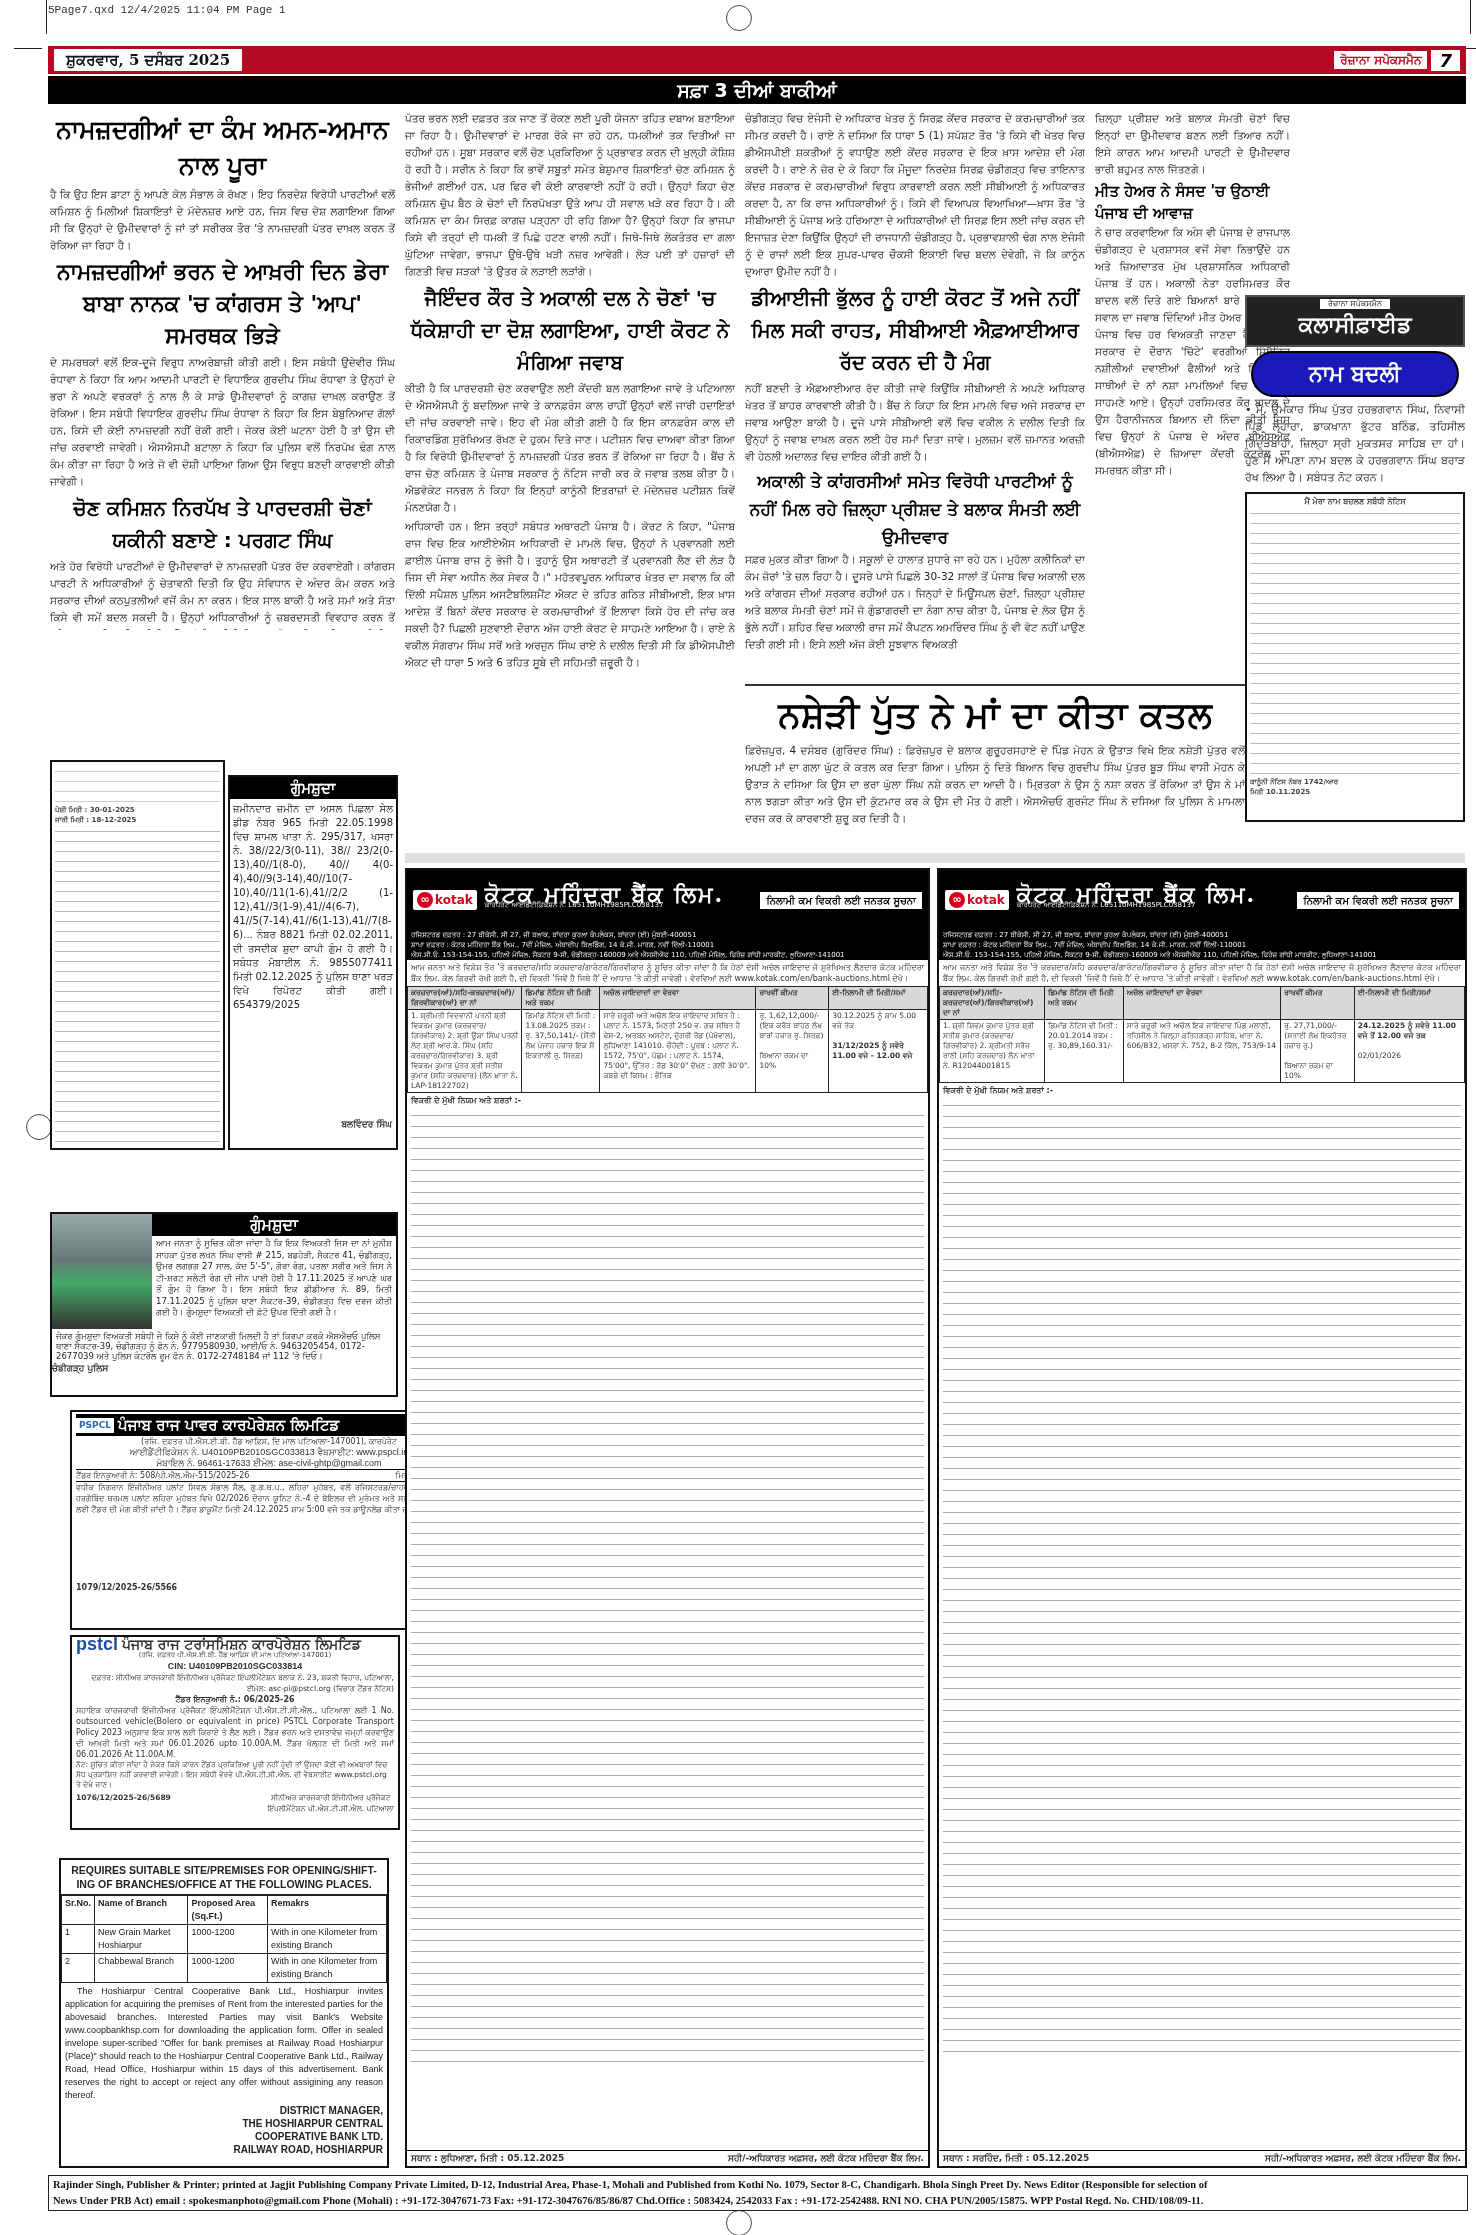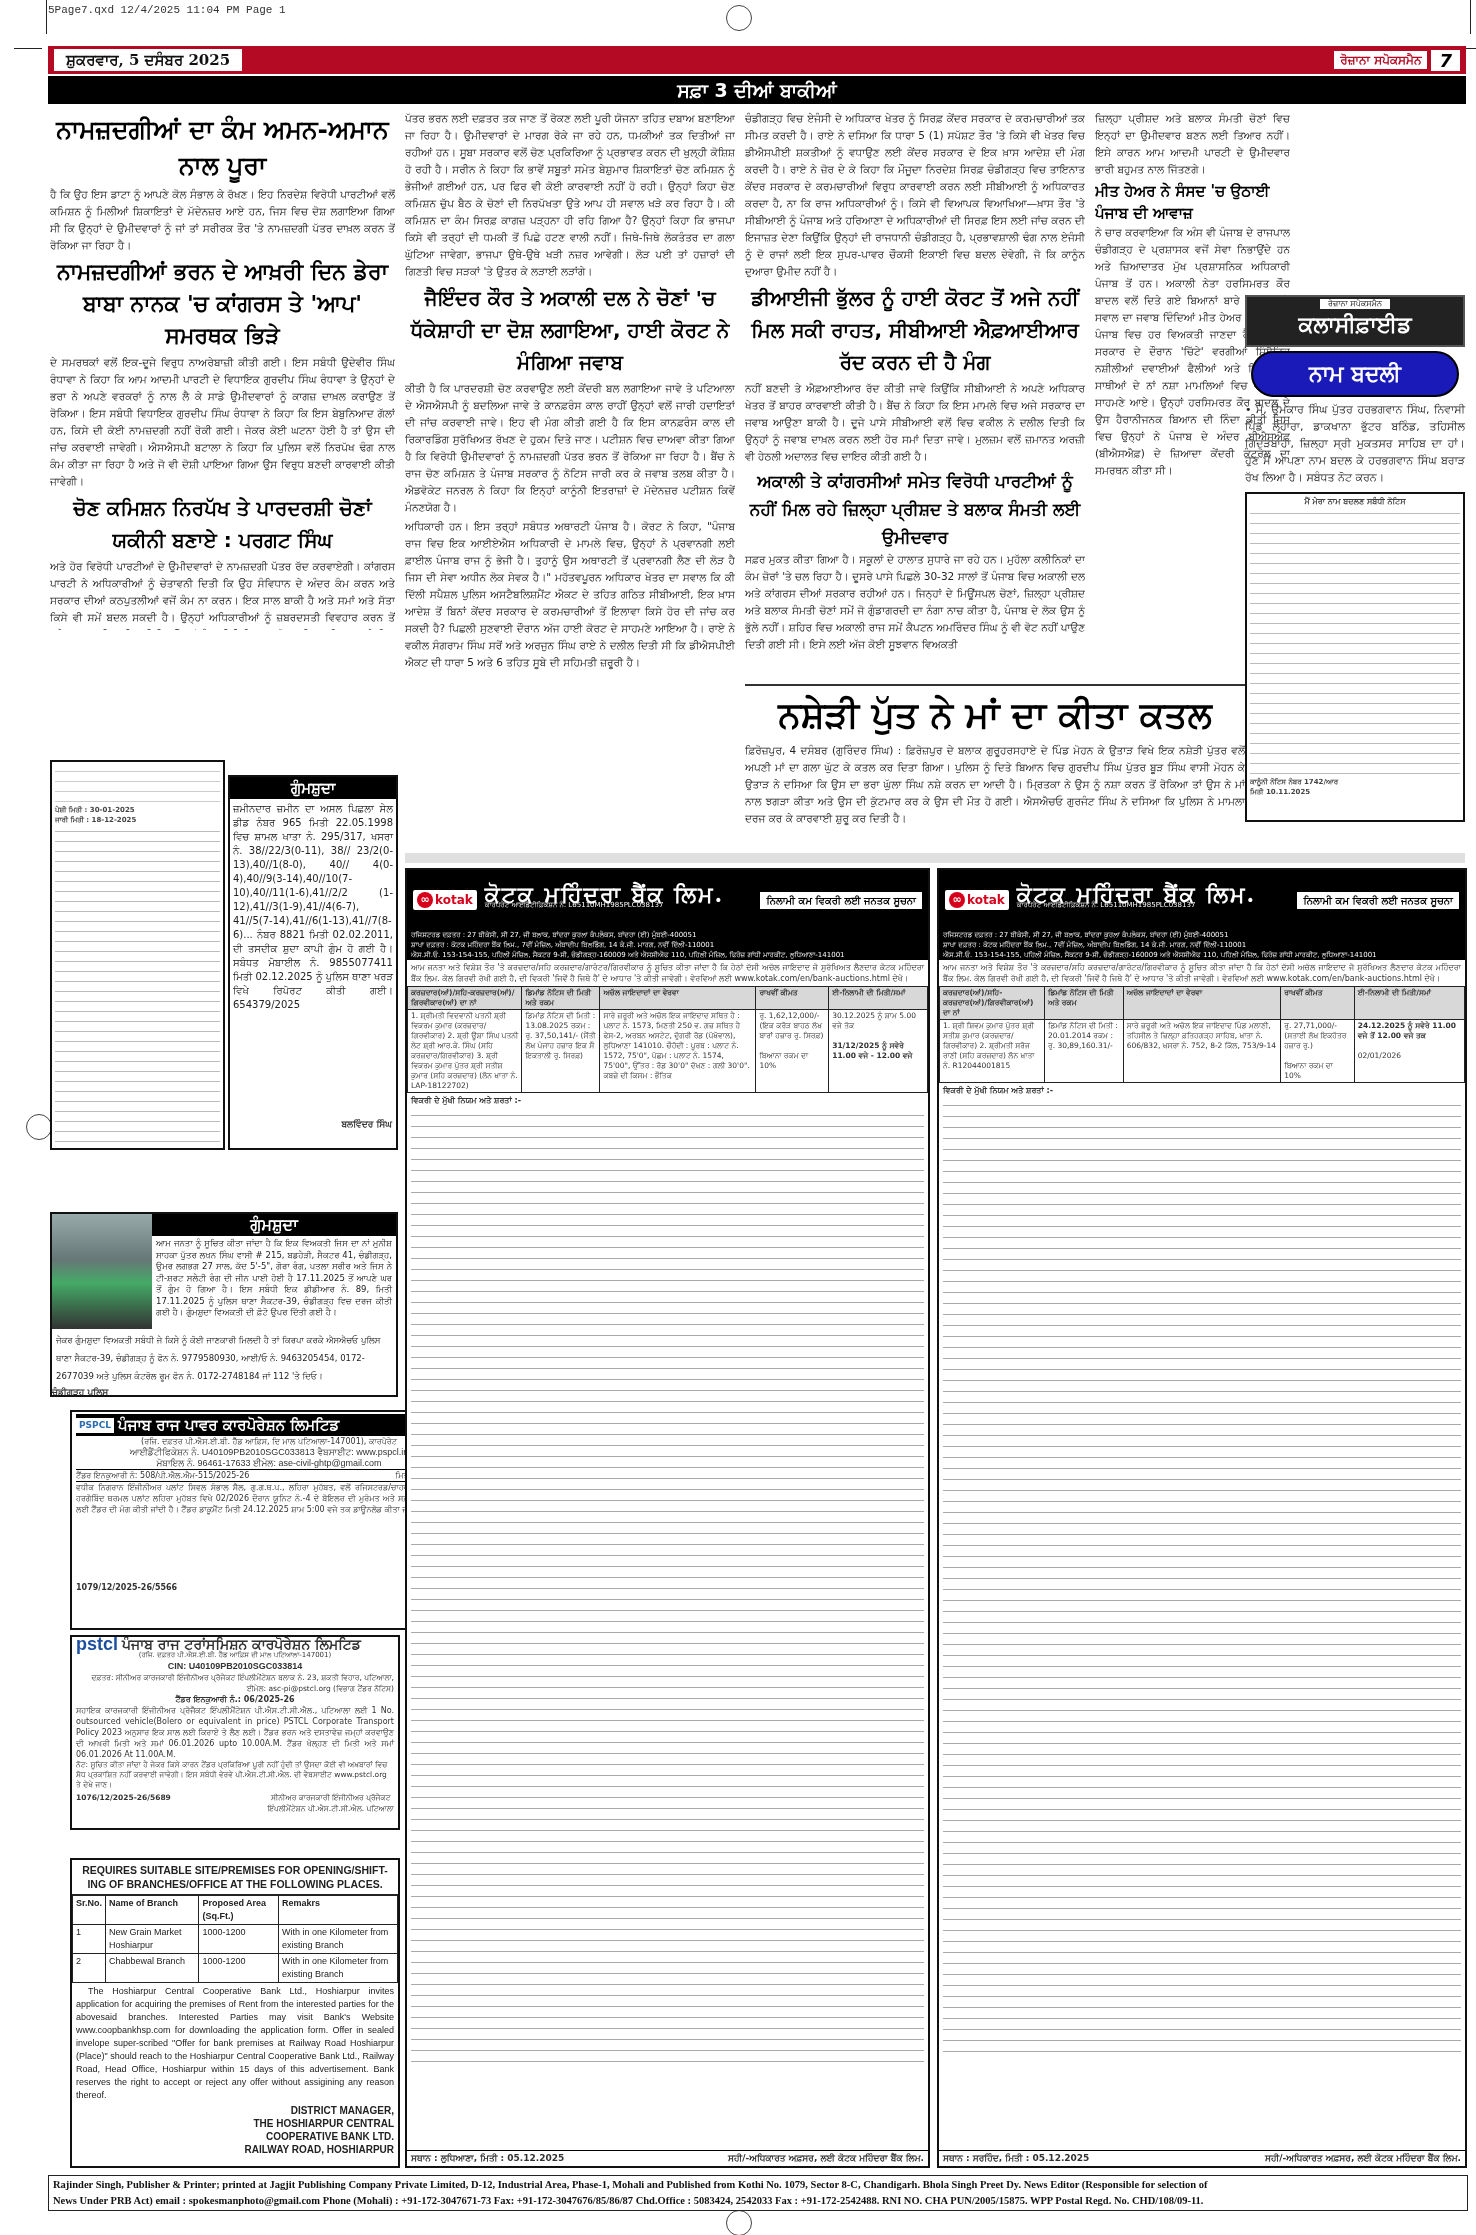--- a/index.html
+++ b/index.html
@@ -130,21 +130,21 @@
 </div>
 
 <div class="box" style="left:50px;top:1212px;width:348px;height:185px">
   <div style="display:flex">
     <div class="photo" style="width:100px;height:115px"></div>
     <div style="flex:1">
       <div class="ad-title" style="font-size:16px;line-height:22px">ਗੁੰਮਸ਼ੁਦਾ</div>
       <div style="padding:2px 4px;font-size:8.5px;line-height:11.5px;color:#222;text-align:justify;height:92px;overflow:hidden">ਆਮ ਜਨਤਾ ਨੂੰ ਸੂਚਿਤ ਕੀਤਾ ਜਾਂਦਾ ਹੈ ਕਿ ਇਕ ਵਿਅਕਤੀ ਜਿਸ ਦਾ ਨਾਂ ਮੁਨੀਸ਼ ਸਾਹਕਾ ਪੁੱਤਰ ਲਖਨ ਸਿੰਘ ਵਾਸੀ # 215, ਬਡਹੇੜੀ, ਸੈਕਟਰ 41, ਚੰਡੀਗੜ੍ਹ, ਉਮਰ ਲਗਭਗ 27 ਸਾਲ, ਕੱਦ 5'-5", ਗੋਰਾ ਰੰਗ, ਪਤਲਾ ਸਰੀਰ ਅਤੇ ਜਿਸ ਨੇ ਟੀ-ਸ਼ਰਟ ਸਲੇਟੀ ਰੰਗ ਦੀ ਜੀਨ ਪਾਈ ਹੋਈ ਹੈ 17.11.2025 ਤੋਂ ਆਪਣੇ ਘਰ ਤੋਂ ਗੁੰਮ ਹੋ ਗਿਆ ਹੈ। ਇਸ ਸਬੰਧੀ ਇਕ ਡੀਡੀਆਰ ਨੰ. 89, ਮਿਤੀ 17.11.2025 ਨੂੰ ਪੁਲਿਸ ਥਾਣਾ ਸੈਕਟਰ-39, ਚੰਡੀਗੜ੍ਹ ਵਿਚ ਦਰਜ ਕੀਤੀ ਗਈ ਹੈ। ਗੁੰਮਸ਼ੁਦਾ ਵਿਅਕਤੀ ਦੀ ਫ਼ੋਟੋ ਉਪਰ ਦਿੱਤੀ ਗਈ ਹੈ।</div>
     </div>
   </div>
-  <div style="padding:2px 4px;font-size:8.5px;line-height:18px;color:#222">ਜੇਕਰ ਗੁੰਮਸ਼ੁਦਾ ਵਿਅਕਤੀ ਸਬੰਧੀ ਜੇ ਕਿਸੇ ਨੂੰ ਕੋਈ ਜਾਣਕਾਰੀ ਮਿਲਦੀ ਹੈ ਤਾਂ ਕਿਰਪਾ ਕਰਕੇ ਐਸਐਚਓ ਪੁਲਿਸ ਥਾਣਾ ਸੈਕਟਰ-39, ਚੰਡੀਗੜ੍ਹ ਨੂੰ ਫੋਨ ਨੰ. 9779580930, ਆਈ/ਓ ਨੰ. 9463205454, 0172-2677039 ਅਤੇ ਪੁਲਿਸ ਕੰਟਰੋਲ ਰੂਮ ਫੋਨ ਨੰ. 0172-2748184 ਜਾਂ 112 'ਤੇ ਦਿਓ।</div>
+  <div style="padding:2px 4px;font-size:8.5px;line-height:10px;color:#222">ਜੇਕਰ ਗੁੰਮਸ਼ੁਦਾ ਵਿਅਕਤੀ ਸਬੰਧੀ ਜੇ ਕਿਸੇ ਨੂੰ ਕੋਈ ਜਾਣਕਾਰੀ ਮਿਲਦੀ ਹੈ ਤਾਂ ਕਿਰਪਾ ਕਰਕੇ ਐਸਐਚਓ ਪੁਲਿਸ ਥਾਣਾ ਸੈਕਟਰ-39, ਚੰਡੀਗੜ੍ਹ ਨੂੰ ਫੋਨ ਨੰ. 9779580930, ਆਈ/ਓ ਨੰ. 9463205454, 0172-2677039 ਅਤੇ ਪੁਲਿਸ ਕੰਟਰੋਲ ਰੂਮ ਫੋਨ ਨੰ. 0172-2748184 ਜਾਂ 112 'ਤੇ ਦਿਓ।</div>
   <div class="b" style="font-size:9px;padding-right:20px">ਚੰਡੀਗੜ੍ਹ ਪੁਲਿਸ</div>
 </div>
 
 <div class="box" style="left:70px;top:1410px;width:398px;height:220px;padding:2px 4px">
   <div style="display:flex;align-items:center;gap:4px;background:#000">
     <span style="background:#fff;color:#2a6db0;font-size:9px;font-weight:bold;padding:2px 3px">PSPCL</span>
     <span style="color:#fff;font-weight:bold;font-size:15px;line-height:22px">ਪੰਜਾਬ ਰਾਜ ਪਾਵਰ ਕਾਰਪੋਰੇਸ਼ਨ ਲਿਮਟਿਡ</span>
   </div>
   <div style="text-align:center;font-size:8px">(ਰਜਿ. ਦਫ਼ਤਰ ਪੀ.ਐਸ.ਈ.ਬੀ. ਹੈੱਡ ਆਫ਼ਿਸ, ਦਿ ਮਾਲ ਪਟਿਆਲਾ-147001), ਕਾਰਪੋਰੇਟ</div>
   <div class="eng" style="text-align:center;font-size:9px">ਆਈਡੈਂਟੀਫਿਕੇਸ਼ਨ ਨੰ. U40109PB2010SGC033813 ਵੈਬਸਾਈਟ: www.pspcl.in</div>
@@ -170,21 +170,21 @@
   <div style="text-align:right;font-size:7.5px">ਦਫ਼ਤਰ: ਸੀਨੀਅਰ ਕਾਰਜਕਾਰੀ ਇੰਜੀਨੀਅਰ ਪ੍ਰੋਜੈਕਟ ਇੰਪਲੀਮੈਂਟੇਸ਼ਨ ਬਲਾਕ ਨੰ. 23, ਸ਼ਕਤੀ ਵਿਹਾਰ, ਪਟਿਆਲਾ, ਈਮੇਲ: asc-pi@pstcl.org (ਵਿਭਾਗ ਟੈਂਡਰ ਨੋਟਿਸ)</div>
   <div class="b" style="text-align:center;font-size:8px">ਟੈਂਡਰ ਇਨਕੁਆਰੀ ਨੰ.: 06/2025-26</div>
   <div style="font-size:8px;line-height:11px;text-align:justify">ਸਹਾਇਕ ਕਾਰਜਕਾਰੀ ਇੰਜੀਨੀਅਰ ਪ੍ਰੋਜੈਕਟ ਇੰਪਲੀਮੈਂਟੇਸ਼ਨ ਪੀ.ਐਸ.ਟੀ.ਸੀ.ਐਲ., ਪਟਿਆਲਾ ਲਈ 1 No. outsourced vehicle(Bolero or equivalent in price) PSTCL Corporate Transport Policy 2023 ਅਨੁਸਾਰ ਇਕ ਸਾਲ ਲਈ ਕਿਰਾਏ ਤੇ ਲੈਣ ਲਈ। ਟੈਂਡਰ ਭਰਨ ਅਤੇ ਦਸਤਾਵੇਜ਼ ਜਮ੍ਹਾਂ ਕਰਵਾਉਣ ਦੀ ਆਖ਼ਰੀ ਮਿਤੀ ਅਤੇ ਸਮਾਂ 06.01.2026 upto 10.00A.M. ਟੈਂਡਰ ਖੋਲ੍ਹਣ ਦੀ ਮਿਤੀ ਅਤੇ ਸਮਾਂ 06.01.2026 At 11.00A.M.</div>
   <div style="font-size:7.5px;line-height:10px">ਨੋਟ: ਸੂਚਿਤ ਕੀਤਾ ਜਾਂਦਾ ਹੈ ਜੇਕਰ ਕਿਸੇ ਕਾਰਨ ਟੈਂਡਰ ਪ੍ਰਕਿਰਿਆ ਪੂਰੀ ਨਹੀਂ ਹੁੰਦੀ ਤਾਂ ਉਸਦਾ ਕੋਈ ਵੀ ਅਖ਼ਬਾਰਾਂ ਵਿਚ ਸੋਧ ਪ੍ਰਕਾਸ਼ਿਤ ਨਹੀਂ ਕਰਵਾਈ ਜਾਵੇਗੀ। ਇਸ ਸਬੰਧੀ ਵੇਰਵੇ ਪੀ.ਐਸ.ਟੀ.ਸੀ.ਐਲ. ਦੀ ਵੈਬਸਾਈਟ www.pstcl.org ਤੇ ਦੇਖੇ ਜਾਣ।</div>
   <div style="display:flex;justify-content:space-between;font-size:7.5px;margin-top:2px">
     <span class="b">1076/12/2025-26/5689</span>
     <span style="text-align:center"><span>ਸੀਨੀਅਰ ਕਾਰਜਕਾਰੀ ਇੰਜੀਨੀਅਰ ਪ੍ਰੋਜੈਕਟ</span><br><span>ਇੰਪਲੀਮੈਂਟੇਸ਼ਨ ਪੀ.ਐਸ.ਟੀ.ਸੀ.ਐਲ. ਪਟਿਆਲਾ</span></span>
   </div>
 </div>
 
-<div class="box eng" style="left:70px;top:1858px;width:330px;height:310px;font-size:9px;line-height:13px;color:#222">
+<div class="box eng" style="left:59px;top:1858px;width:330px;height:310px;font-size:9px;line-height:13px;color:#222">
   <div class="b" style="text-align:center;font-size:10.5px;line-height:14px;padding:3px;border-bottom:1px solid #222">REQUIRES SUITABLE SITE/PREMISES FOR OPENING/SHIFT-ING OF BRANCHES/OFFICE AT THE FOLLOWING PLACES.</div>
   <table>
     <tbody>
         <tr>
       <th>Sr.No.</th>
       <th>Name of Branch</th>
       <th>Proposed Area (Sq.Ft.)</th>
       <th>Remakrs</th>
     </tr>
     <tr>

